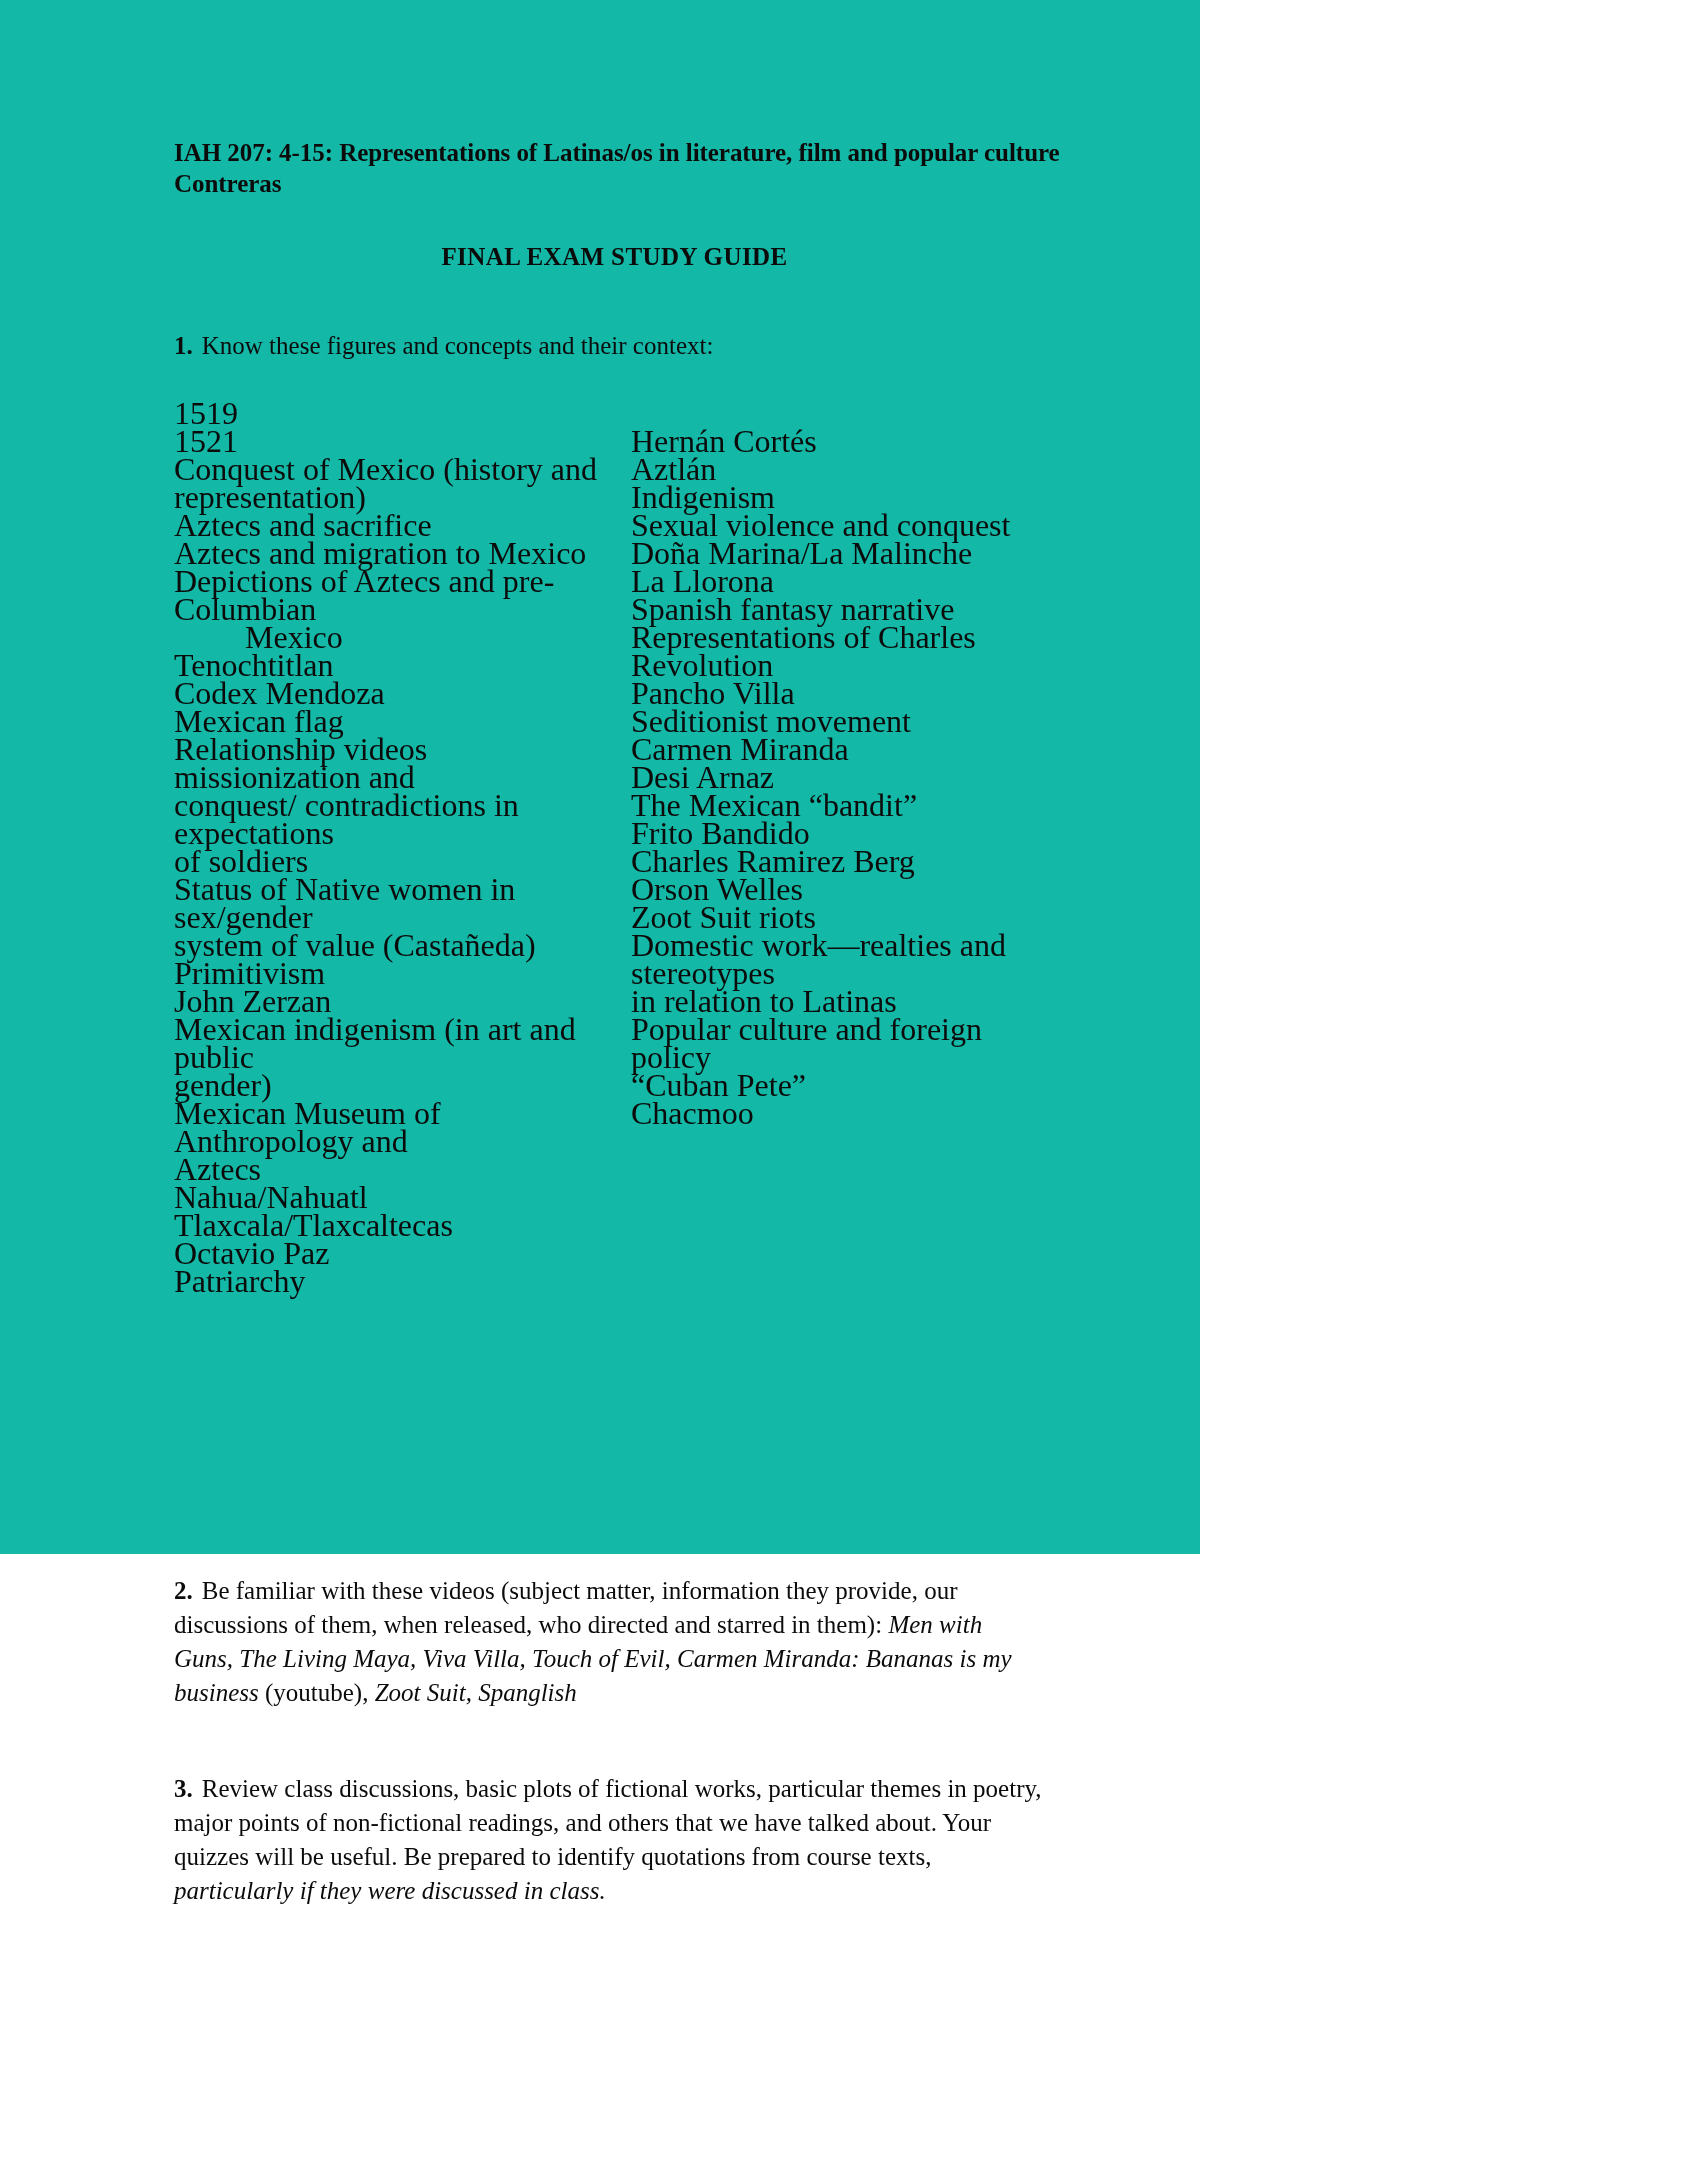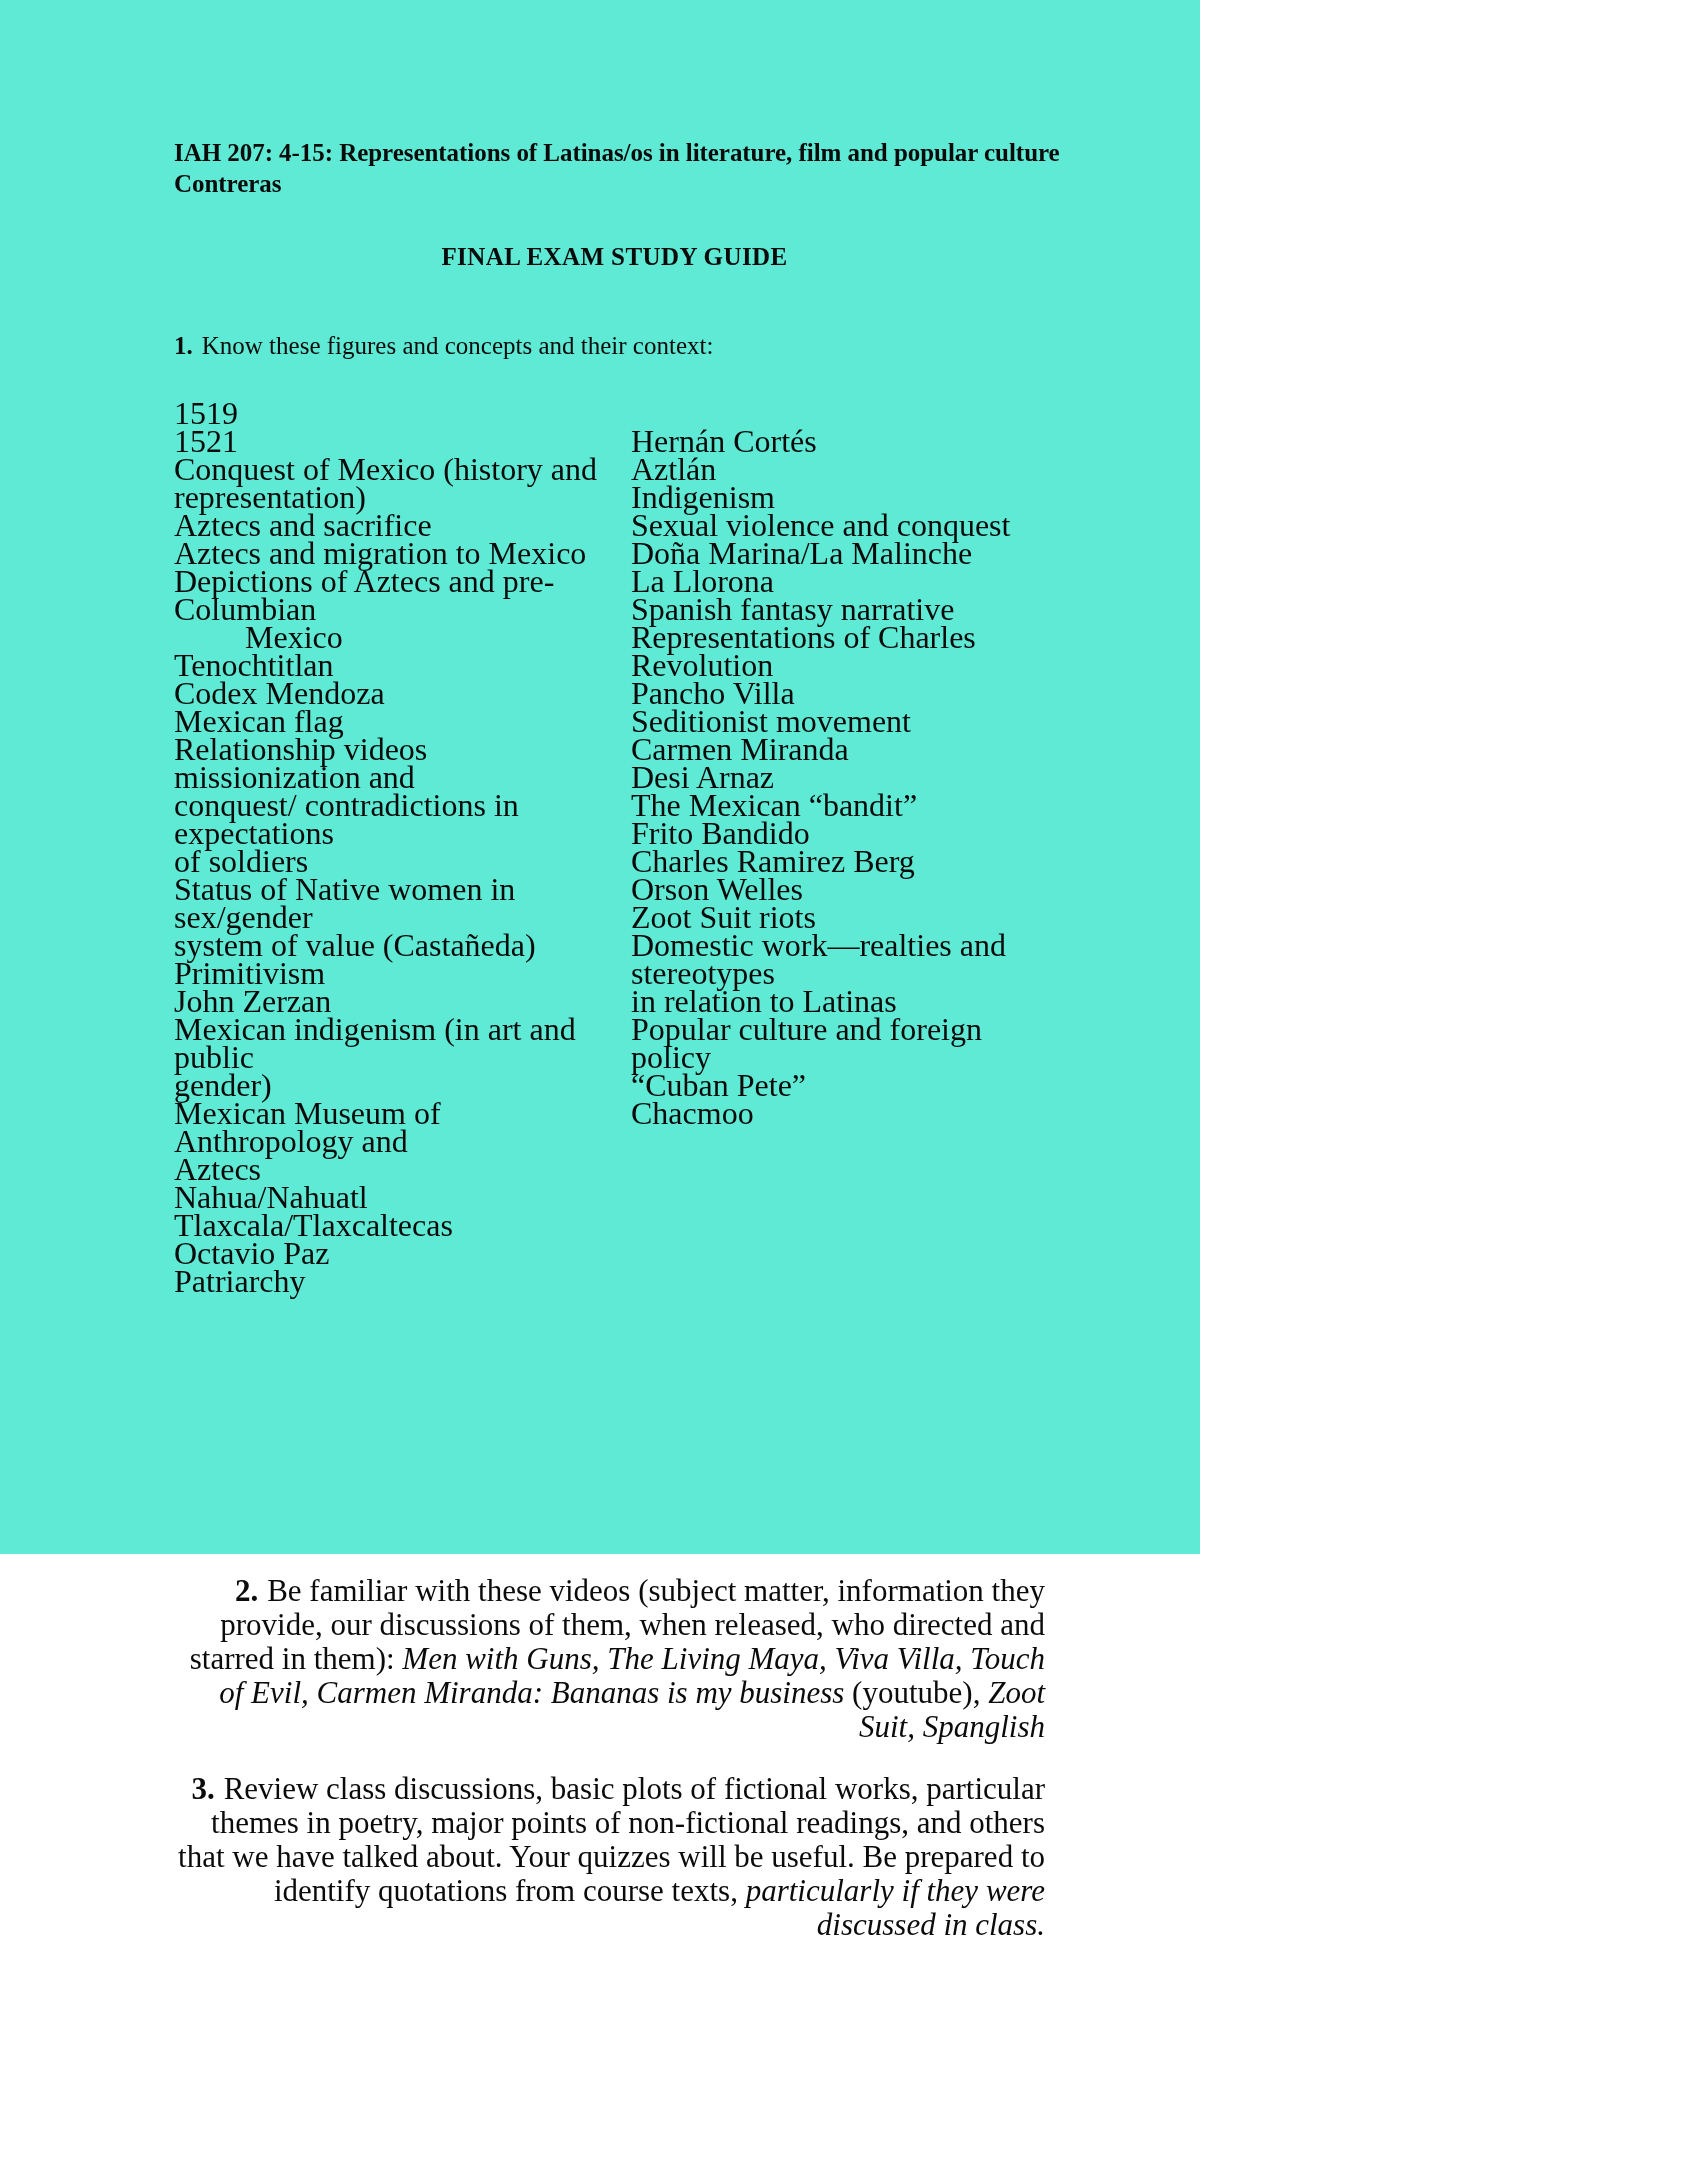--- a/index.html
+++ b/index.html
@@ -20,21 +20,21 @@
     height: 2178px;
     background: #ffffff;
     overflow: hidden;
   }
   .sheet {
     position: absolute;
     left: 0;
     top: 0;
     width: 1200px;
     height: 1554px;
-    background: #5eead4;
+    background: #14b8a6;
   }
   .content {
     position: absolute;
     left: 174px;
     top: 137px;
     width: 861px;
   }
   .hdr-block {
     font-weight: bold;
     font-size: 25px;
@@ -69,21 +69,21 @@
     top: 0;
     font-size: 32px;
     line-height: 28px;
   }
   .col-left { left: 0; width: 426px; }
   .col-right { left: 457px; width: 416px; top: 28px; }
   .col .entry { white-space: pre-wrap; }
   .ind { display: inline-block; width: 71px; }
   #q2 { position: absolute; left: 174px; top: 1574px; width: 871px; }
   #q3 { position: absolute; left: 174px; top: 1772px; width: 871px; }
-  .q-body { font-size: 31px; line-height: 34px; text-align: right; }
+  .q-body { font-size: 25px; line-height: 34px; }
   .it { font-style: italic; }
 </style>
 </head>
 <body>
 
 <div class="page">
   <div class="sheet">
 
     <div class="content">
 

